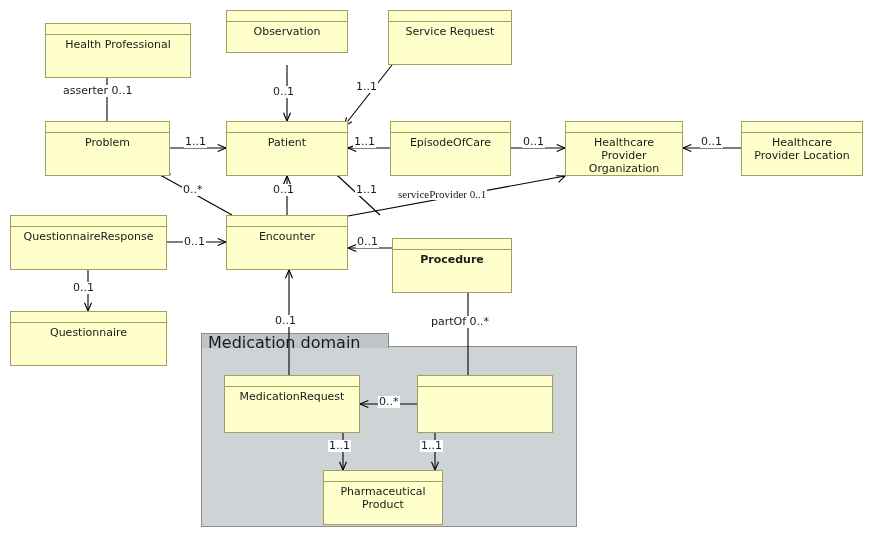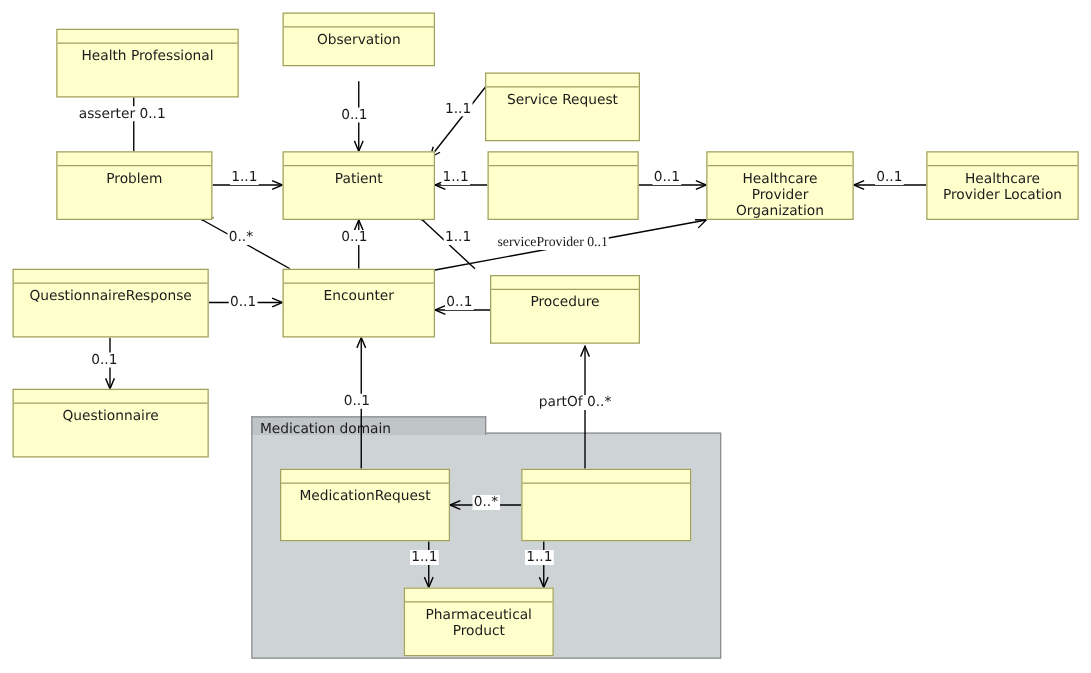--- a/index.html
+++ b/index.html
@@ -55,21 +55,21 @@
     box-sizing: border-box;
     background: #ced3d6;
     border: 1px solid #8c8c8c;
   }
   .frame-tab {
     position: absolute;
     box-sizing: border-box;
     background: #bfc4c7;
     border: 1px solid #8c8c8c;
     border-bottom: none;
-    font-size: 11px;
+    font-size: 16px;
     color: #1a1a1a;
     padding: 2px 22px 2px 6px;
     line-height: 14px;
     font-family: "DejaVu Sans", sans-serif;
   }
   .edge-label {
     position: absolute;
     font-size: 11px;
     color: #1a1a1a;
     white-space: nowrap;
@@ -178,55 +178,56 @@
 
   <div id="classes-layer">
       <div class="uml-class" style="left: 45px; top: 23px; width: 146px; height: 55px;">
         <div class="hdr-strip"></div>
         <div class="cls-name">Health Professional</div>
       </div>
       <div class="uml-class" style="left: 226px; top: 10px; width: 122px; height: 43px;">
         <div class="hdr-strip"></div>
         <div class="cls-name">Observation</div>
       </div>
-      <div class="uml-class" style="left: 388px; top: 10px; width: 124px; height: 55px; margin-top: 48px;">
+      <div class="uml-class" style="left: 388px; top: 10px; width: 124px; height: 55px;">
         <div class="hdr-strip"></div>
         <div class="cls-name">Service Request</div>
       </div>
       <div class="uml-class" style="left: 45px; top: 121px; width: 125px; height: 55px;">
         <div class="hdr-strip"></div>
         <div class="cls-name">Problem</div>
       </div>
       <div class="uml-class" style="left: 226px; top: 121px; width: 122px; height: 55px;">
         <div class="hdr-strip"></div>
         <div class="cls-name">Patient</div>
       </div>
       <div class="uml-class" style="left: 390px; top: 121px; width: 121px; height: 55px;">
         <div class="hdr-strip"></div>
+        <div class="cls-name">EpisodeOfCare</div>
       </div>
       <div class="uml-class" style="left: 565px; top: 121px; width: 118px; height: 55px;">
         <div class="hdr-strip"></div>
         <div class="cls-name">Healthcare
 Provider
 Organization</div>
       </div>
       <div class="uml-class" style="left: 741px; top: 121px; width: 122px; height: 55px;">
         <div class="hdr-strip"></div>
         <div class="cls-name">Healthcare
 Provider Location</div>
       </div>
       <div class="uml-class" style="left: 10px; top: 215px; width: 157px; height: 55px;">
         <div class="hdr-strip"></div>
         <div class="cls-name">QuestionnaireResponse</div>
       </div>
       <div class="uml-class" style="left: 226px; top: 215px; width: 122px; height: 55px;">
         <div class="hdr-strip"></div>
         <div class="cls-name">Encounter</div>
       </div>
-      <div class="uml-class" style="left: 392px; top: 220px; width: 120px; height: 55px;">
+      <div class="uml-class" style="left: 392px; top: 238px; width: 120px; height: 55px; font-weight: bold;">
         <div class="hdr-strip"></div>
         <div class="cls-name">Procedure</div>
       </div>
       <div class="uml-class" style="left: 10px; top: 311px; width: 157px; height: 55px;">
         <div class="hdr-strip"></div>
         <div class="cls-name">Questionnaire</div>
       </div>
       <div class="uml-class" style="left: 224px; top: 375px; width: 136px; height: 58px;">
         <div class="hdr-strip"></div>
         <div class="cls-name">MedicationRequest</div>

